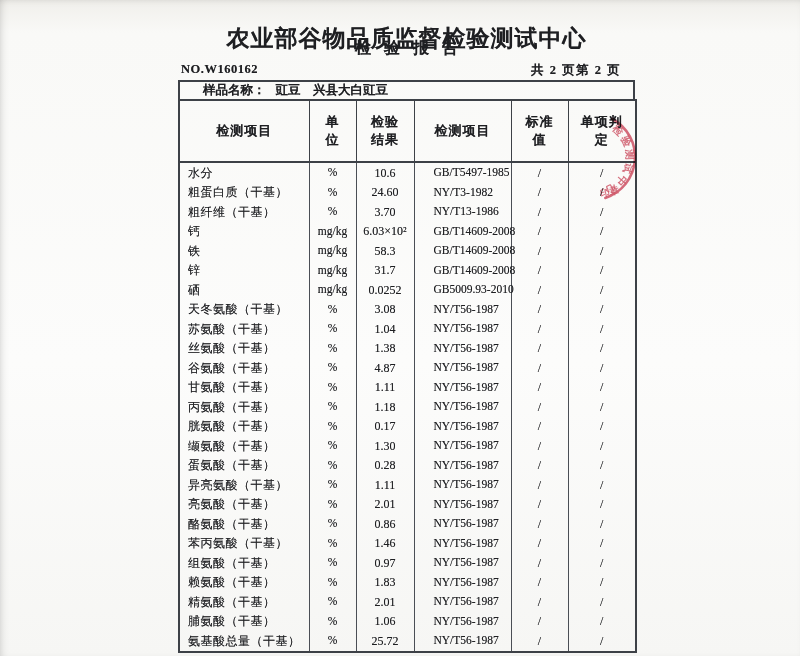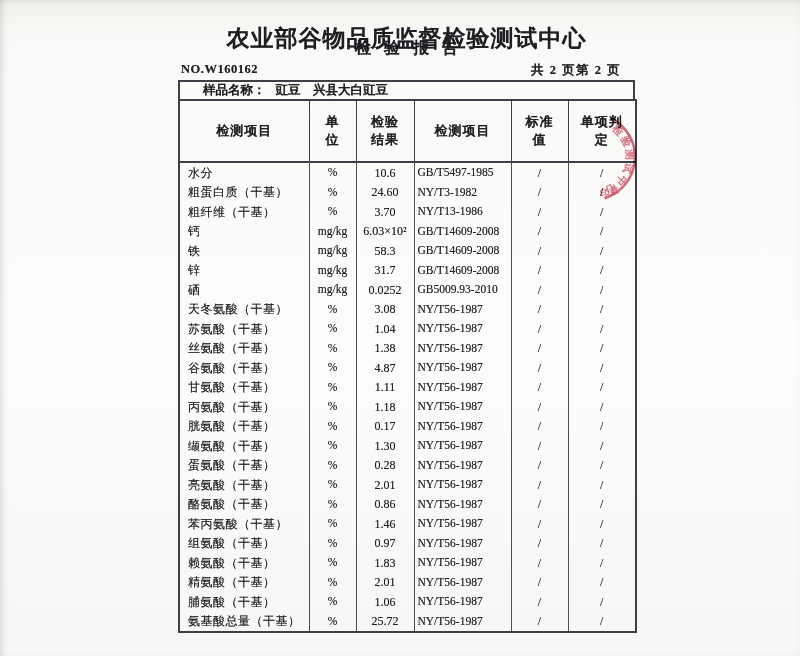--- a/index.html
+++ b/index.html
@@ -48,21 +48,21 @@
     height: 21px; font-size: 13px; font-weight: 700; padding: 12px;
     letter-spacing: 1px;
   }
   table.results td {
     border-left: 1px solid #4a4e55; border-right: 1px solid #4a4e55;
     border-top: 0; border-bottom: 0;
     height: 19.5px; padding: 0; font-size: 12px; line-height: 1;
     text-align: center; vertical-align: middle; white-space: nowrap;
   }
   table.results td.c-item  { text-align: left; padding-left: 8px; letter-spacing: 0.5px; }
-  table.results td.c-basis { text-align: left; padding-left: 3px; font-size: 11.5px; }
+  table.results td.c-basis { text-align: left; padding-left: 19px; font-size: 11.5px; }
   table.results td.c-unit  { font-size: 11.5px; }
   table.results tr.filler td { height: auto; }
 
   .seal {
     position: absolute; left: 545px; top: 98px; width: 120px; height: 120px;
     mix-blend-mode: multiply; pointer-events: none; opacity: 0.92;
   }
 </style>
 </head>
 <body>
@@ -224,20 +224,28 @@
         </tr>
         <tr>
           <td class="c-item ink">蛋氨酸（干基）</td>
           <td class="c-unit ink">%</td>
           <td class="c-result ink">0.28</td>
           <td class="c-basis ink">NY/T56-1987</td>
           <td class="c-standard ink">/</td>
           <td class="c-judgement ink">/</td>
         </tr>
         <tr>
+          <td class="c-item ink">异亮氨酸（干基）</td>
+          <td class="c-unit ink">%</td>
+          <td class="c-result ink">1.11</td>
+          <td class="c-basis ink">NY/T56-1987</td>
+          <td class="c-standard ink">/</td>
+          <td class="c-judgement ink">/</td>
+        </tr>
+        <tr>
           <td class="c-item ink">亮氨酸（干基）</td>
           <td class="c-unit ink">%</td>
           <td class="c-result ink">2.01</td>
           <td class="c-basis ink">NY/T56-1987</td>
           <td class="c-standard ink">/</td>
           <td class="c-judgement ink">/</td>
         </tr>
         <tr>
           <td class="c-item ink">酪氨酸（干基）</td>
           <td class="c-unit ink">%</td>

